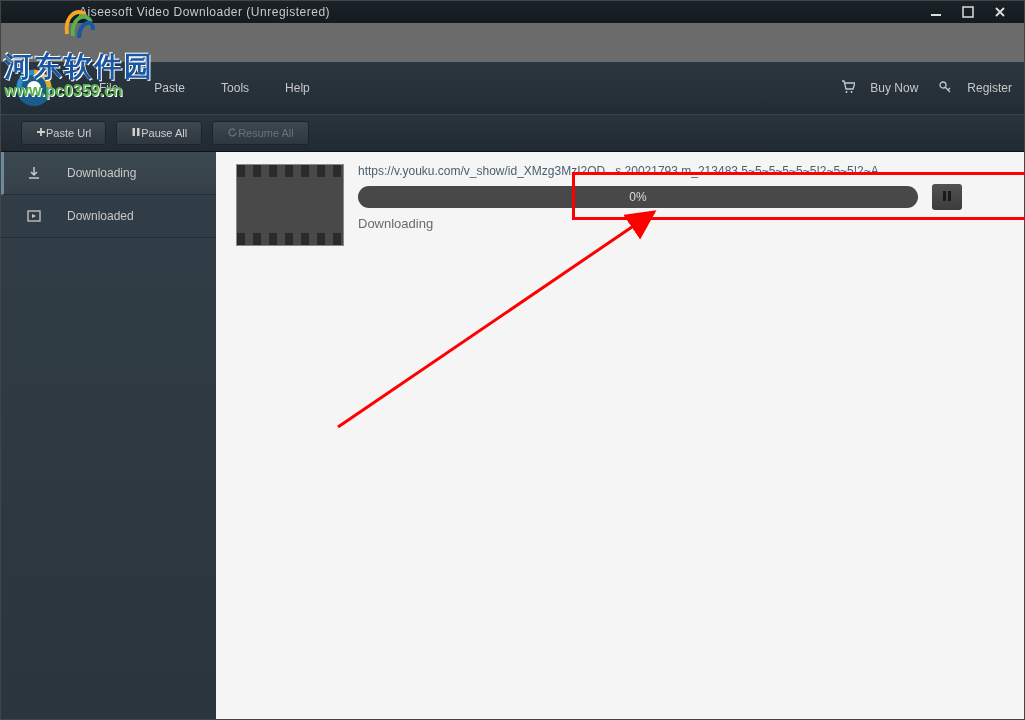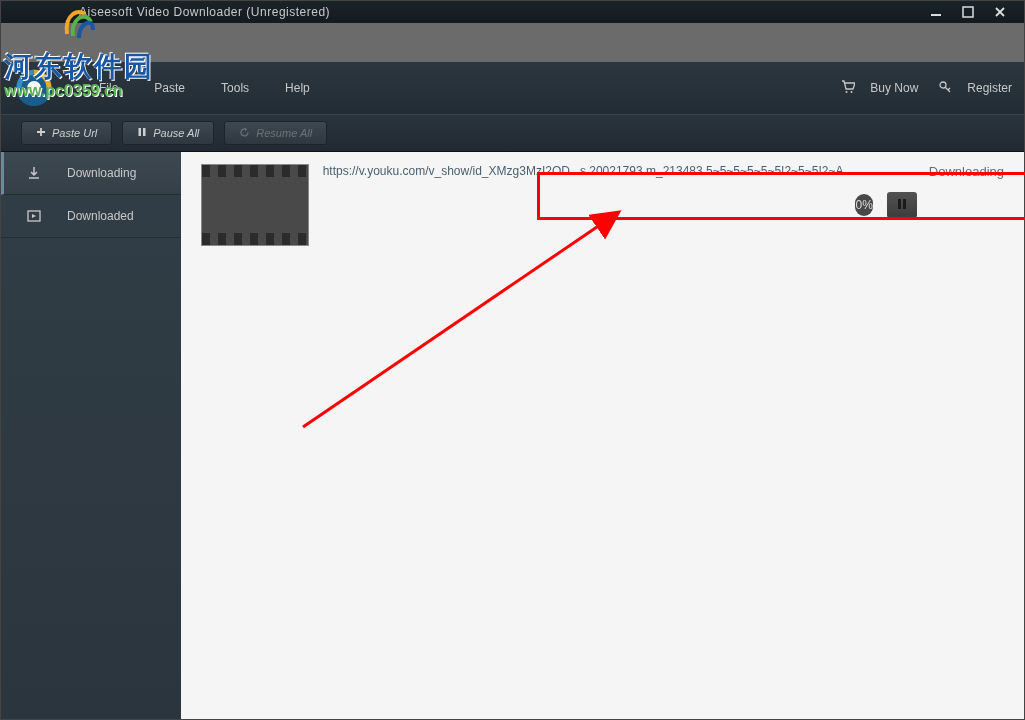--- a/index.html
+++ b/index.html
@@ -12,34 +12,34 @@
 .win-btn svg { width: 12px; height: 12px; }
 .header { height: 52px; background: linear-gradient(#2b3740, #222c34); display: flex; align-items: center; padding: 0 12px; margin-top: 39px; }
 .logo-area { display: flex; align-items: center; }
 .logo { width: 42px; height: 42px; position: relative; }
 .menu { display: flex; gap: 8px; margin-left: 30px; }
 .menu-item { color: #c8c8c8; font-size: 12px; padding: 4px 14px; cursor: pointer; }
 .header-spacer { flex: 1; }
 .header-right { display: flex; gap: 20px; align-items: center; }
 .header-link { display: flex; align-items: center; gap: 15px; color: #c8c8c8; font-size: 12px; cursor: pointer; }
 .toolbar { height: 38px; background: linear-gradient(#2a343d, #212a32); display: flex; align-items: center; padding: 0 20px; gap: 10px; border-top: 1px solid #39444d; border-bottom: 1px solid #0d1216; }
-.tool-btn { height: 24px; padding: 0 14px; background: linear-gradient(#3d4850, #2e373f); border: 1px solid #1c2329; border-radius: 3px; color: #cfcfcf; font-size: 11px; display: flex; align-items: center; gap: 6px; cursor: pointer; font-family: "SimSun", monospace; font-style: italic; }
+.tool-btn { height: 24px; padding: 0 14px; background: linear-gradient(#3d4850, #2e373f); border: 1px solid #1c2329; border-radius: 3px; color: #cfcfcf; font-size: 11px; display: flex; align-items: center; gap: 0; cursor: pointer; font-family: "SimSun", monospace; }
 .tool-btn.disabled { color: #6b7278; }
 .body { flex: 1; display: flex; background: #fff; }
 .sidebar { width: 215px; background: linear-gradient(#323e47, #2a353d); display: flex; flex-direction: column; }
 .side-item { height: 43px; display: flex; align-items: center; padding-left: 24px; gap: 24px; color: #c8c8c8; font-size: 12px; cursor: pointer; border-bottom: 1px solid #232d34; }
 .side-item.active { background: linear-gradient(#3c4951, #353f47); border-left: 3px solid #6b8a9e; padding-left: 21px; }
 .side-icon { width: 18px; height: 18px; display: flex; align-items: center; justify-content: center; }
 .main { flex: 1; background: #f5f5f5; position: relative; padding: 12px 20px; }
 .download-item { display: flex; gap: 14px; }
 .thumb { width: 108px; height: 82px; background: #494949; border: 1px solid #888; position: relative; flex-shrink: 0; }
 .thumb::before, .thumb::after { content: ""; position: absolute; left: 0; right: 0; height: 12px; background: repeating-linear-gradient(90deg, #2b2b2b 0 8px, #494949 8px 16px); }
 .thumb::before { top: 0; }
 .thumb::after { bottom: 0; }
-.item-content { flex: 1; display: flex; gap: 12px; }
+.item-content { flex: 1; display: flex; flex-direction: column; gap: 6px; }
 .item-url { color: #4a6070; font-size: 12px; white-space: nowrap; overflow: hidden; text-overflow: ellipsis; max-width: 580px; }
 .progress-row { display: flex; align-items: center; gap: 14px; }
 .progress { flex: 1; max-width: 560px; height: 22px; background: #484848; border-radius: 11px; display: flex; align-items: center; justify-content: center; color: #ddd; font-size: 12px; }
 .pause-btn { width: 30px; height: 26px; background: linear-gradient(#525252, #3c3c3c); border-radius: 3px; display: flex; align-items: center; justify-content: center; cursor: pointer; }
 .item-status { color: #6a6a6a; font-size: 13px; }
 .highlight-box { position: absolute; border: 3px solid #ff0000; pointer-events: none; z-index: 10; top: 20px; left: 356px; width: 632px; height: 48px; }
 .arrow-annotation { position: absolute; z-index: 9; pointer-events: none; }
 .watermark { position: absolute; top: 4px; left: 4px; z-index: 50; pointer-events: none; }
 .wm-text1 { font-size: 28px; font-weight: bold; color: #1957a4; text-shadow: 1px 1px 0 #fff, -1px -1px 0 #fff; letter-spacing: 2px; }
 .wm-text2 { font-size: 16px; color: #57b14c; font-weight: bold; text-shadow: 1px 1px 0 #fff; margin-top: -4px; }

